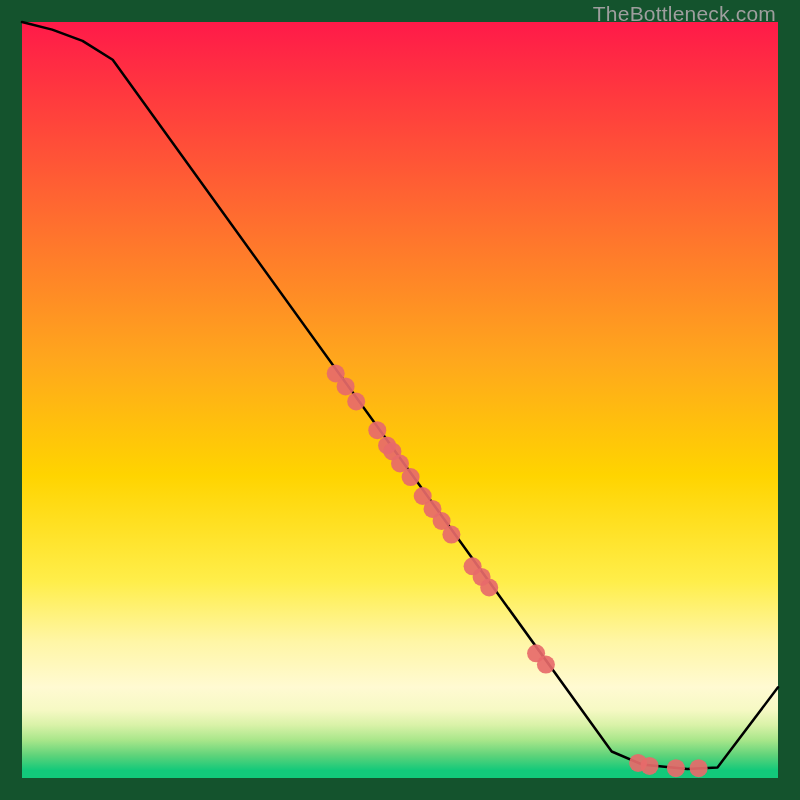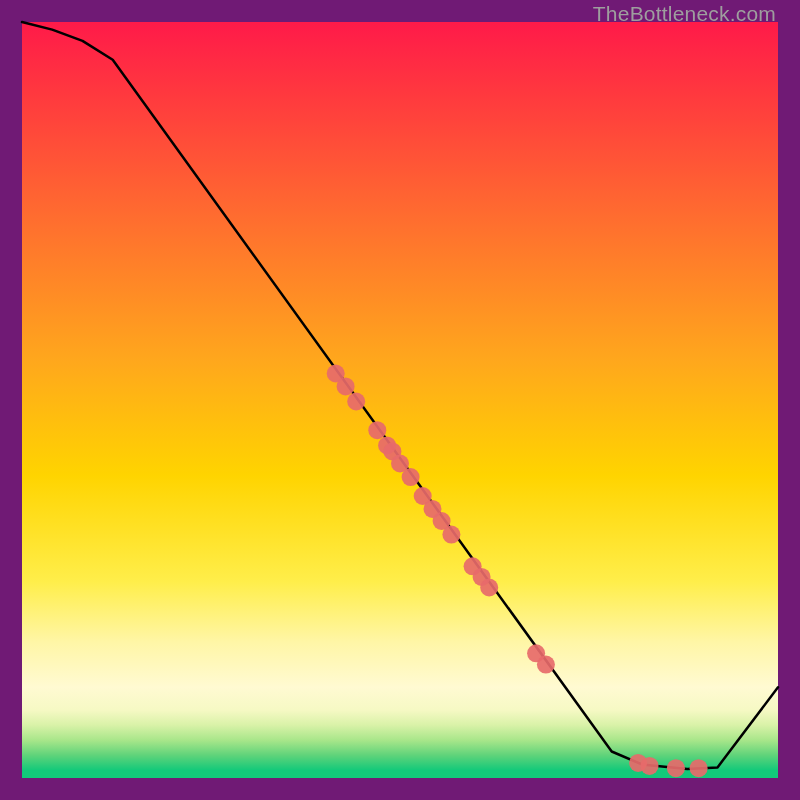--- a/index.html
+++ b/index.html
@@ -8,21 +8,21 @@
     background: #000;
     width: 800px;
     height: 800px;
     overflow: hidden;
     font-family: Arial, Helvetica, sans-serif;
   }
   .frame {
     position: relative;
     width: 800px;
     height: 800px;
-    background: #701a75;
+    background: #14532d;
   }
   .plot-area {
     position: absolute;
     left: 22px;
     top: 22px;
     width: 756px;
     height: 756px;
     
     background: linear-gradient(
       to bottom,

